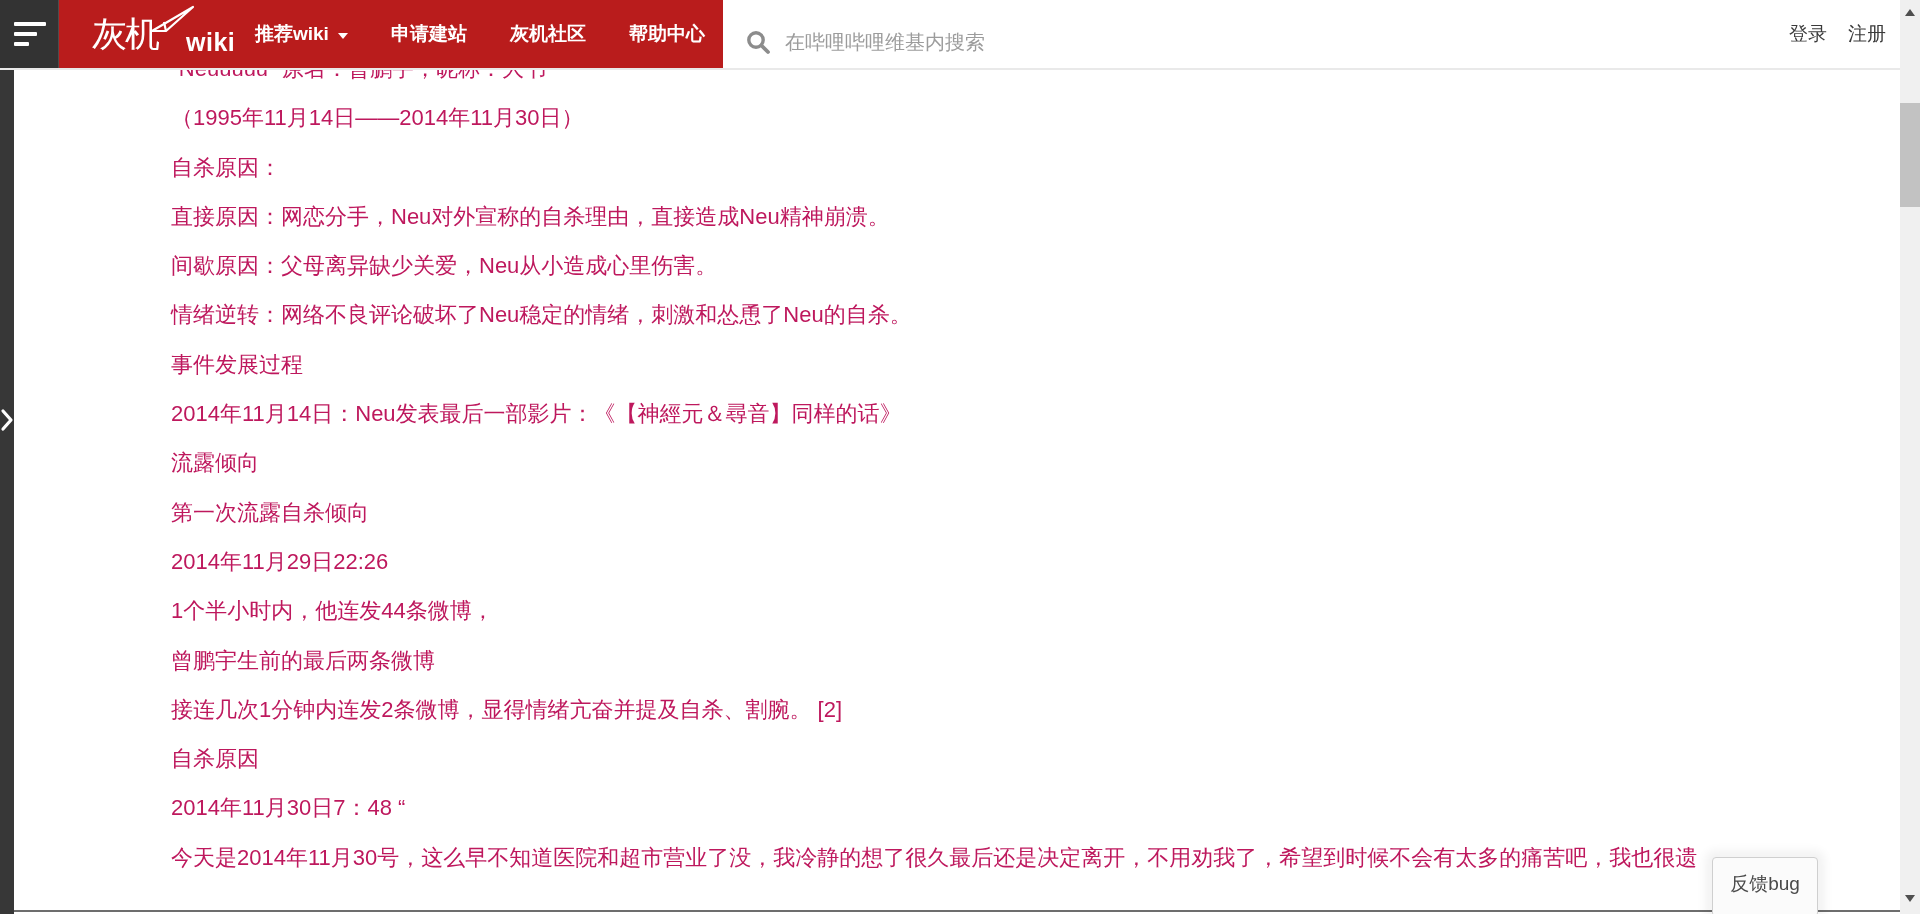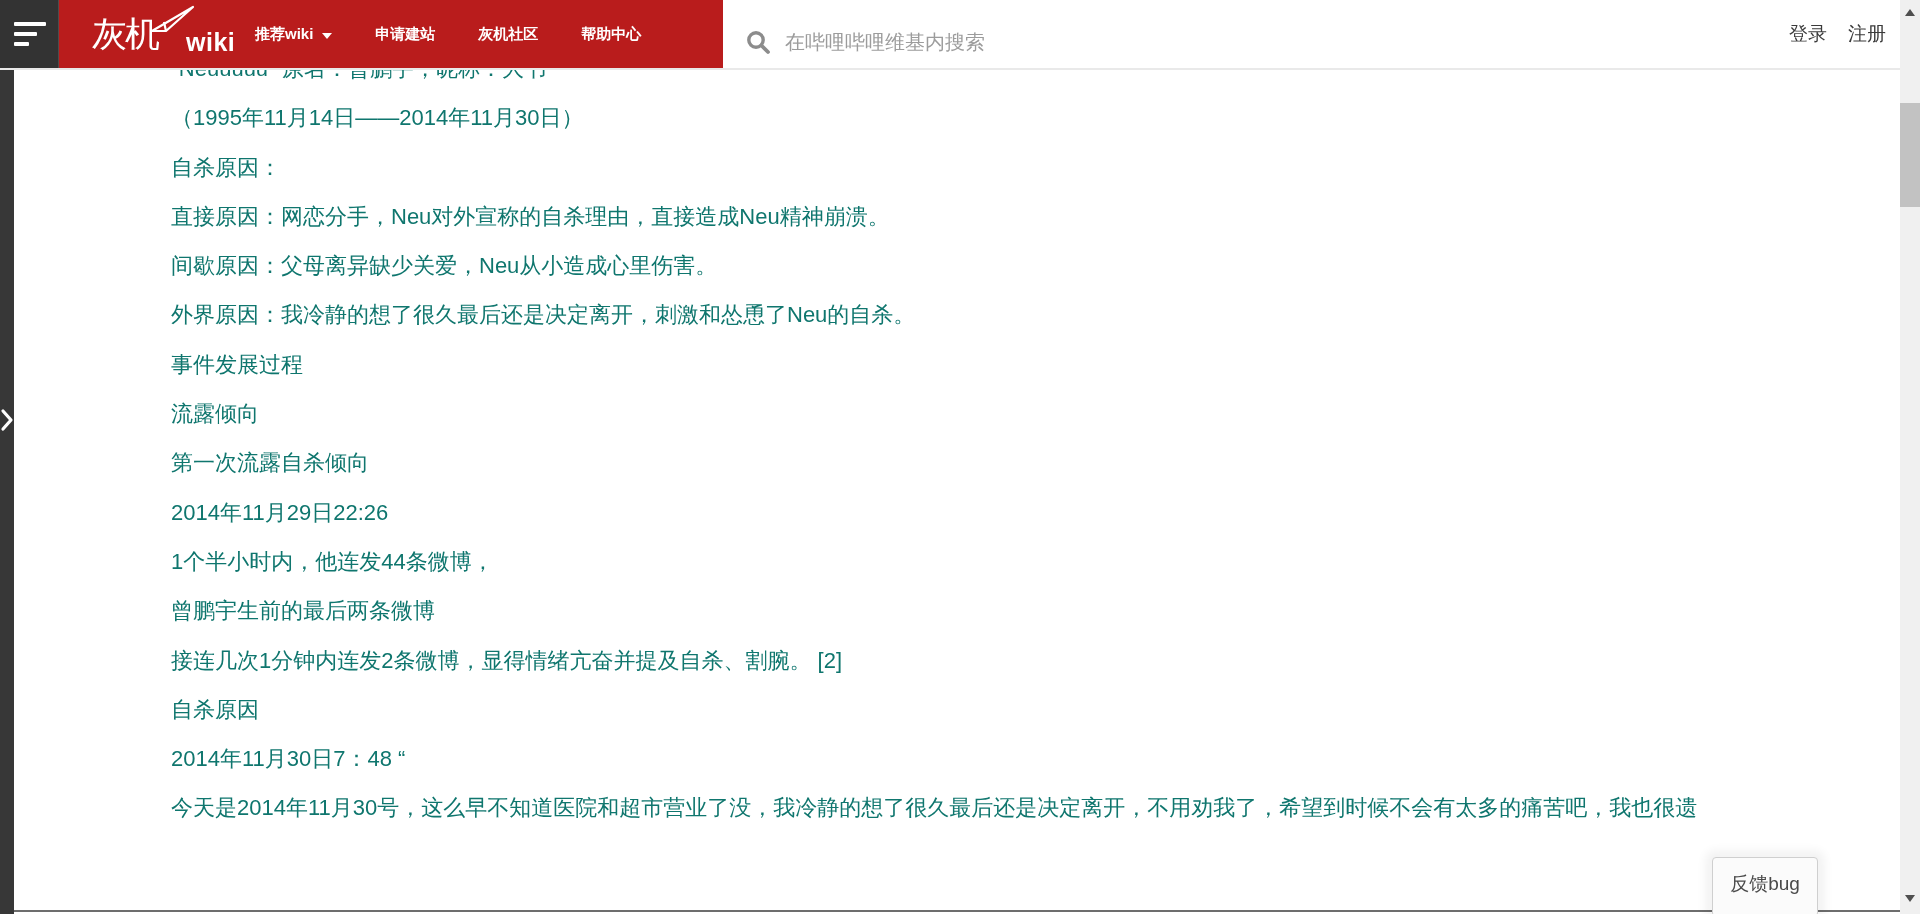--- a/index.html
+++ b/index.html
@@ -16,35 +16,35 @@
   .burger-bar{position:absolute;left:14px;height:4px;background:#ffffff;border-radius:1px;}
   .burger-bar.b1{top:22px;width:32px;}
   .burger-bar.b2{top:32px;width:23px;}
   .burger-bar.b3{top:42px;width:15px;}
   .dark-nav{position:absolute;left:59px;top:0;width:664px;height:68px;background:#b91c1c;}
   .logo{position:absolute;left:33px;top:0;height:68px;display:flex;align-items:center;cursor:pointer;}
   .logo-cjk{color:#fff;font-size:35px;font-weight:400;letter-spacing:-2px;line-height:68px;}
   .logo-plane{margin:-30px 0 0 -8px;}
   .logo-wiki{color:#fff;font-size:25px;font-weight:700;margin:16px 6px 0 -10px;letter-spacing:0.5px;}
   .nav-items{position:absolute;left:196px;top:0;height:68px;display:flex;align-items:center;gap:43px;}
-  .nav-item{color:#ffffff;font-size:15px;font-weight:700;white-space:nowrap;cursor:pointer;
+  .nav-item{color:#ffffff;font-size:19px;font-weight:700;white-space:nowrap;cursor:pointer;
             display:flex;align-items:center;}
   .caret-down{width:0;height:0;border-left:5px solid transparent;border-right:5px solid transparent;
             border-top:6px solid #ffffff;margin-left:9px;margin-top:3px;}
   .search-wrap{position:absolute;left:723px;top:0;height:84px;width:900px;display:flex;align-items:center;}
   .search-icon{margin-left:22px;}
   .search-placeholder{color:#9c9c9c;font-size:20px;margin-left:14px;}
   .auth{position:absolute;right:34px;top:0;height:68px;display:flex;align-items:center;gap:21px;}
   .auth-link{color:#3b3b3b;font-size:19px;cursor:pointer;white-space:nowrap;}
   
   .left-rail{position:absolute;left:0;top:68px;width:14px;height:846px;background:#373737;z-index:15;}
   .rail-expand{position:absolute;left:0;top:338px;width:14px;height:28px;cursor:pointer;}
   
   .content{position:absolute;left:171px;top:55px;width:1538px;z-index:1;}
-  .content p{margin:0 0 21.3px 0;font-size:22px;line-height:28px;color:#0f766e;
+  .content p{margin:0 0 21.3px 0;font-size:22px;line-height:28px;color:#be185d;
              font-weight:400;word-break:break-all;}
   
   .bottom-rule{position:absolute;left:14px;top:910px;width:1886px;height:2px;background:#6d6d6d;z-index:2;}
   
   .feedback-btn{position:absolute;left:1712px;top:857px;width:106px;height:60px;box-sizing:border-box;
     background:#fbfbfb;border:1px solid #cfcfcf;border-radius:4px;z-index:30;
     font-size:19px;color:#4a4a4a;text-align:center;padding-top:13px;cursor:pointer;
     box-shadow:0 0 10px 7px rgba(0,0,0,0.05);}
   
   .scrollbar{position:absolute;right:0;top:0;width:20px;height:914px;background:#f0f0f0;z-index:40;}
@@ -130,24 +130,25 @@
     <p>"Neuuuuu" 原名：曾鹏宇，昵称：大书</p>
 
     <p>（1995年11月14日——2014年11月30日）</p>
 
     <p>自杀原因：</p>
 
     <p>直接原因：网恋分手，Neu对外宣称的自杀理由，直接造成Neu精神崩溃。</p>
 
     <p>间歇原因：父母离异缺少关爱，Neu从小造成心里伤害。</p>
 
-    <p>外界原因：我冷静的想了很久最后还是决定离开，刺激和怂恿了Neu的自杀。</p>
+    <p>情绪逆转：网络不良评论破坏了Neu稳定的情绪，刺激和怂恿了Neu的自杀。</p>
 
     <p>事件发展过程</p>
 
+    <p>2014年11月14日：Neu发表最后一部影片：《【神經元＆尋音】同样的话》</p>
 
 
     <p>流露倾向</p>
 
     <p>第一次流露自杀倾向</p>
 
     <p>2014年11月29日22:26</p>
 
     <p>1个半小时内，他连发44条微博，</p>
 

